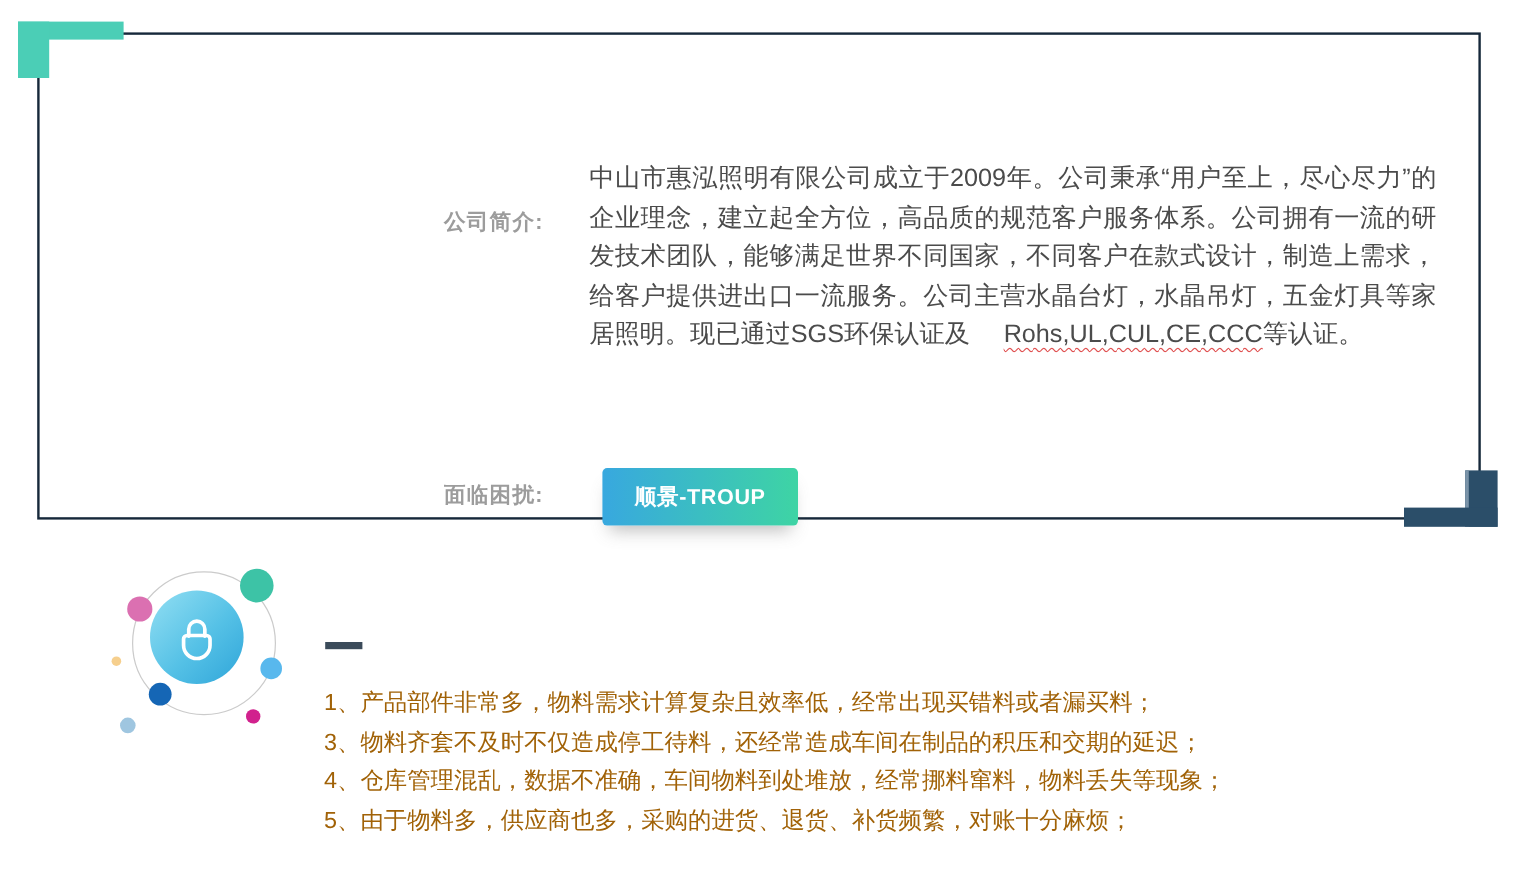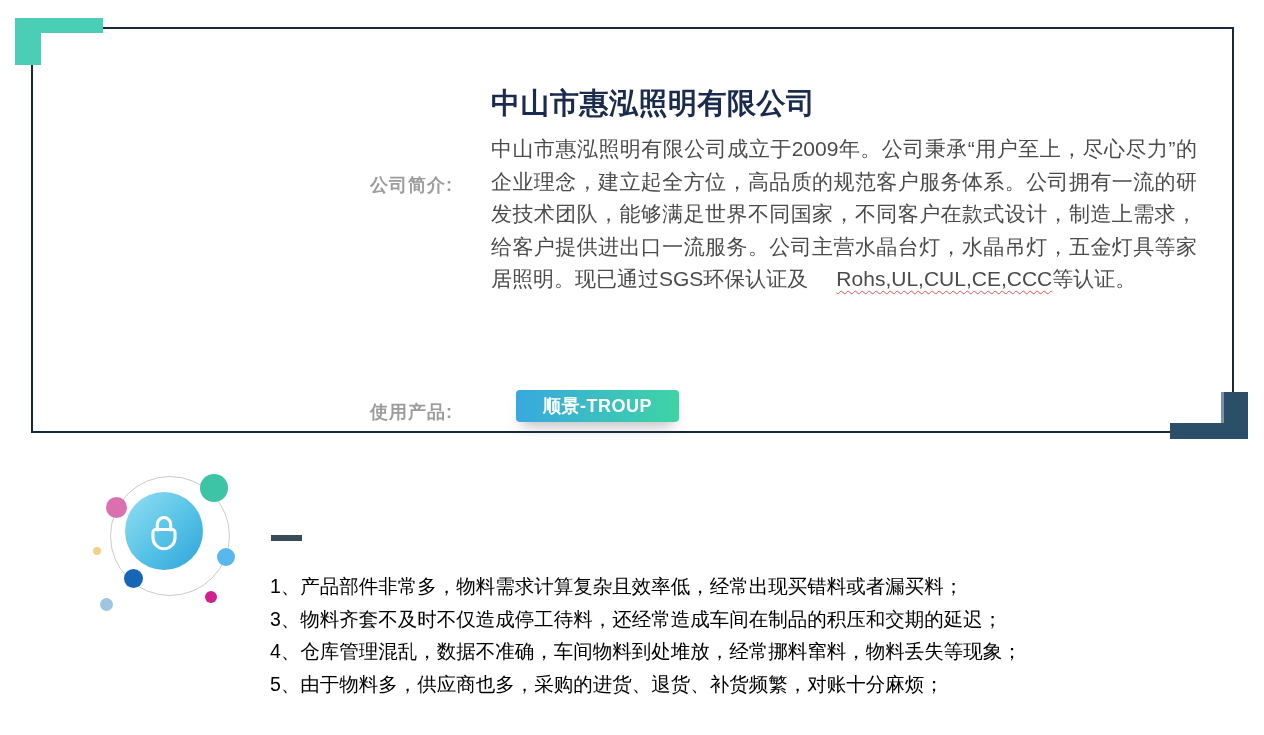--- a/index.html
+++ b/index.html
@@ -44,27 +44,26 @@
     position: absolute; left: 458px; top: 104px; width: 706px;
     font-size: 21px; line-height: 32.5px; color: #4b4b4b;
     text-align: justify;
   }
   .cert-text {
     text-decoration: underline wavy #e05252;
     text-decoration-thickness: 1px; text-underline-offset: 4px; margin-left: 28px;
   }
 
   .product-button {
-    position: absolute; left: 469px; top: 361px; width: 163px; height: 32px;
+    position: absolute; left: 469px; top: 361px; width: 163px; height: 48px;
     border: none; border-radius: 4px; cursor: pointer;
     background: linear-gradient(90deg, #38A8DF 0%, #3ED4A4 100%);
     color: #ffffff; font-size: 18px; font-weight: bold; letter-spacing: 0.5px;
     font-family: "Liberation Sans", "DejaVu Sans", sans-serif;
     box-shadow: 0 10px 14px -6px rgba(110,110,110,0.45);
-    margin-left: 14px;
   }
 
   
   .icon-cluster { position: absolute; left: 80px; top: 450px; width: 180px; height: 200px; }
   .ring {
     position: absolute; left: 30px; top: 26px; width: 120px; height: 120px;
     border: 1px solid #cbcbcb; border-radius: 50%;
   }
   .lock-circle {
     position: absolute; left: 45px; top: 42px; width: 78px; height: 78px;
@@ -83,39 +82,38 @@
 
   .pain-heading {
     position: absolute; left: 270px; top: 474px;
     font-size: 31px; font-weight: bold; color: #0d0d0d; letter-spacing: 1px;
   }
   .heading-underline {
     position: absolute; left: 271px; top: 535px; width: 31px; height: 6px; background: #3b4b5a;
   }
   .pain-list {
     position: absolute; left: 270px; top: 570px; width: 900px;
-    font-size: 19.5px; line-height: 32.6px; color: #000000;
+    font-size: 19.5px; line-height: 32.6px; color: #a16207;
   }
   .pain-item { white-space: nowrap; }
 </style>
 </head>
 <body>
 
 <div id="stage">
 
   <div class="card">
 
 
-    <div class="company-title">中山市惠泓照明有限公司</div>
 
     <div class="field-label label-intro">公司简介:</div>
 
     <div class="intro-paragraph"><span>中山市惠泓照明有限公司成立于2009年。公司秉承“用户至上，尽心尽力”的企业理念，建立起全方位，高品质的规范客户服务体系。公司拥有一流的研发技术团队，能够满足世界不同国家，不同客户在款式设计，制造上需求，给客户提供进出口一流服务。公司主营水晶台灯，水晶吊灯，五金灯具等家居照明。现已通过SGS环保认证及</span><span class="cert-text">Rohs,UL,CUL,CE,CCC</span><span>等认证。</span></div>
 
-    <div class="field-label label-product">使用产品:</div>
+    <div class="field-label label-product">面临困扰:</div>
 
     <button class="product-button">顺景-TROUP</button>
   </div>
 
   <div class="corner-tl-h"></div>
   <div class="corner-tl-v"></div>
   <div class="corner-br-v"></div>
   <div class="corner-br-h"></div>
 
   <div class="icon-cluster">

